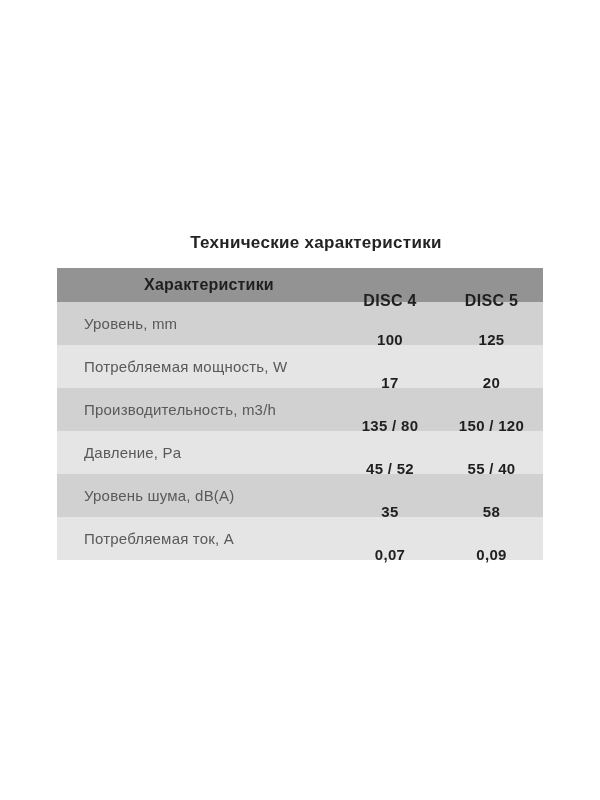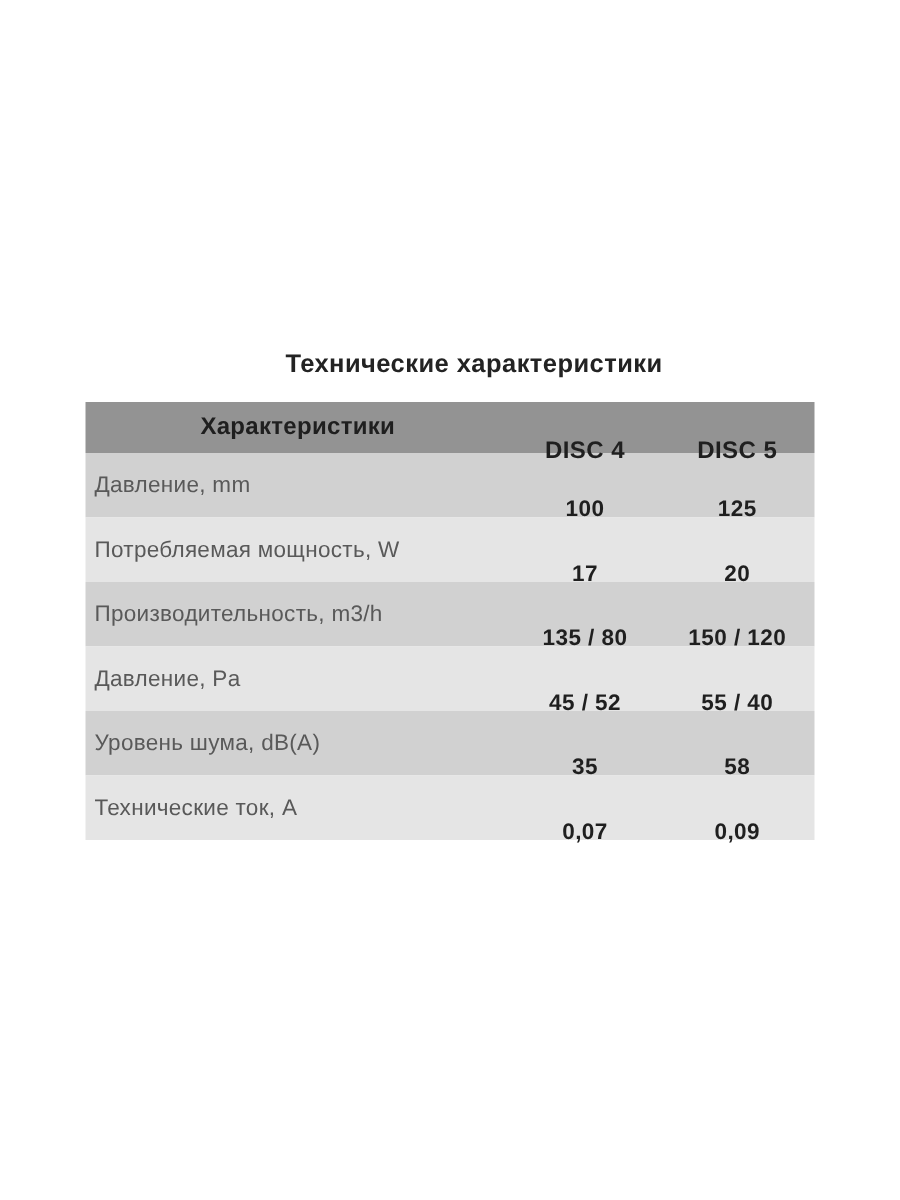--- a/index.html
+++ b/index.html
@@ -48,20 +48,21 @@
   .trow.data.alt {
     background: #d1d1d1;
   }
   .cell-label {
     flex: 1 1 auto;
     padding-left: 6px;
     font-size: 15px;
     color: #595959;
     letter-spacing: 0.2px;
     white-space: nowrap;
+    margin-left: 21px;
   }
   .cell-val {
     flex: 0 0 100px;
     width: 100px;
     text-align: center;
     font-size: 15px;
     font-weight: bold;
     color: #1f1f1f;
     letter-spacing: 0.3px;
     white-space: nowrap;
@@ -91,21 +92,21 @@
 
   <div class="spec-table">
 
     <div class="trow header">
       <div class="cell-label">Характеристики</div>
       <div class="cell-val">DISC 4</div>
       <div class="cell-val last">DISC 5</div>
     </div>
 
     <div class="trow data alt">
-      <div class="cell-label">Давление, mm</div>
+      <div class="cell-label">Уровень, mm</div>
       <div class="cell-val">100</div>
       <div class="cell-val last">125</div>
     </div>
 
     <div class="trow data">
       <div class="cell-label">Потребляемая мощность, W</div>
       <div class="cell-val">17</div>
       <div class="cell-val last">20</div>
     </div>
 
@@ -121,19 +122,19 @@
       <div class="cell-val last">55 / 40</div>
     </div>
 
     <div class="trow data alt">
       <div class="cell-label">Уровень шума, dB(A)</div>
       <div class="cell-val">35</div>
       <div class="cell-val last">58</div>
     </div>
 
     <div class="trow data">
-      <div class="cell-label">Технические ток, А</div>
+      <div class="cell-label">Потребляемая ток, А</div>
       <div class="cell-val">0,07</div>
       <div class="cell-val last">0,09</div>
     </div>
 
   </div>
 </div>
 
 </body></html>

